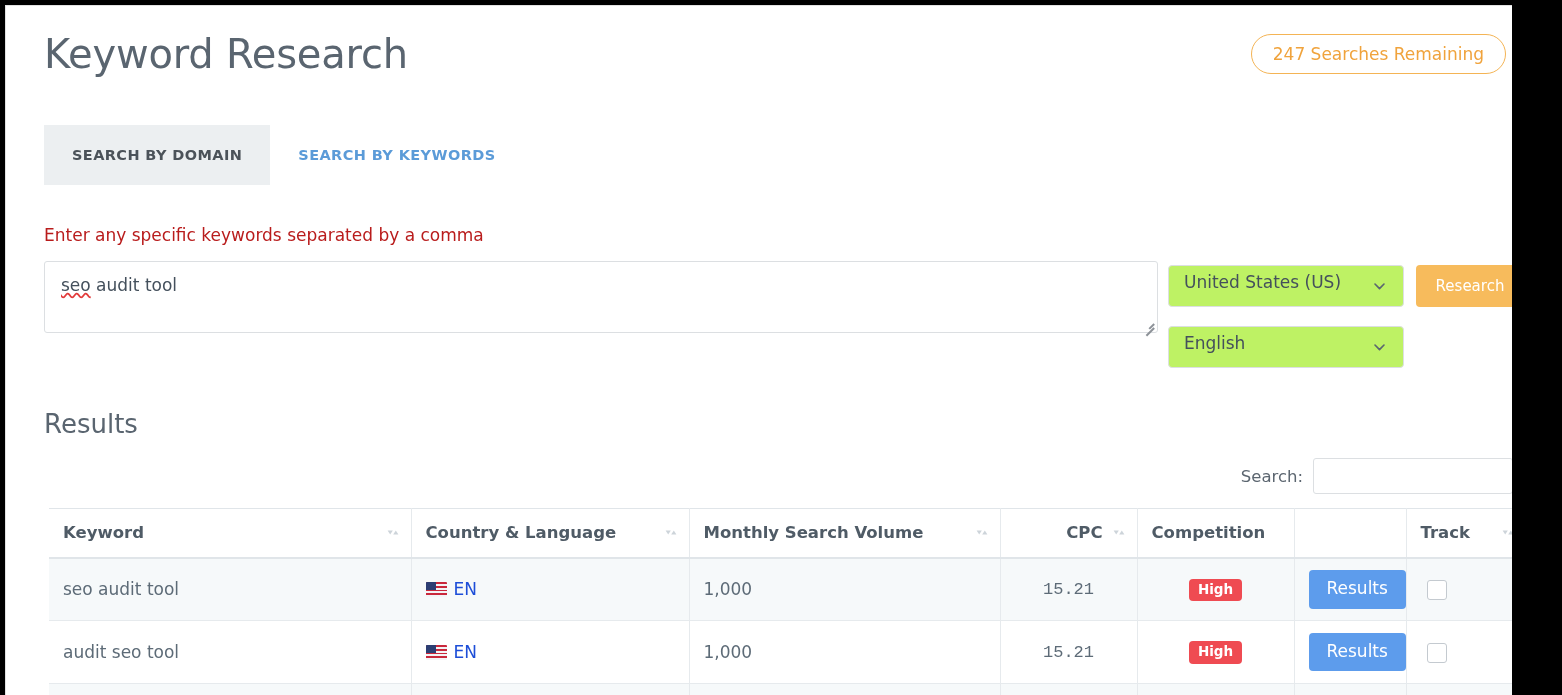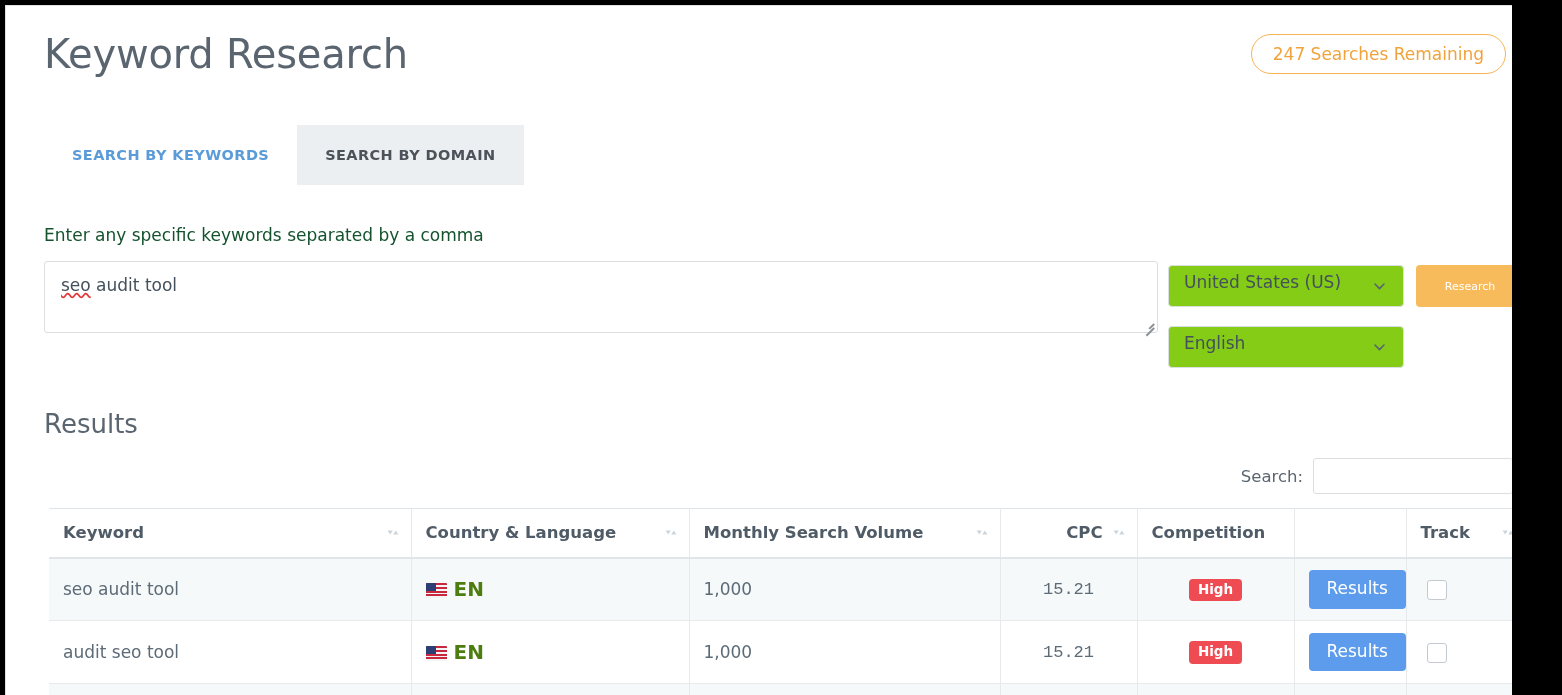--- a/index.html
+++ b/index.html
@@ -84,21 +84,21 @@
     cursor: pointer;
   }
   .tab.inactive { color: #5b9bd8; background: transparent; }
   .tab.active   { color: #4b5259; background: #eceff1; }
 
   
   .field-hint {
     position: absolute;
     left: 38px; top: 219px;
     font-size: 17px;
-    color: #14532d;
+    color: #b91c1c;
     white-space: nowrap;
   }
 
   .kw-textarea-wrap {
     position: absolute;
     left: 38px; top: 255px;
     width: 1114px; height: 72px;
   }
   .kw-textarea {
     width: 100%; height: 100%;
@@ -141,21 +141,21 @@
   }
   .resize-grip i:nth-child(1) { bottom: 2px;  width: 11px; }
   .resize-grip i:nth-child(2) { bottom: 6px;  width: 7px; }
 
   .sel {
     position: absolute;
     left: 1162px;
     width: 236px; height: 42px;
     border: 1px solid #dcdfe2;
     border-radius: 4px;
-    background: #84cc16;
+    background: #bef264;
     color: #44505c;
     font-family: "DejaVu Sans", "Liberation Sans", sans-serif;
     font-size: 17px;
     padding: 0 30px 8px 15px;
     appearance: none;
     -webkit-appearance: none;
     cursor: pointer;
   }
   #sel-country { top: 259px; }
   #sel-language { top: 320px; }
@@ -171,21 +171,21 @@
 
   .research-btn {
     position: absolute;
     left: 1410px; top: 259px;
     width: 108px; height: 42px;
     background: #f7bb5c;
     border: none;
     border-radius: 4px;
     color: #ffffff;
     font-family: "DejaVu Sans", "Liberation Sans", sans-serif;
-    font-size: 11px;
+    font-size: 15px;
     cursor: pointer;
   }
 
   
   .results-title {
     position: absolute;
     left: 38px; top: 403px;
     font-size: 26px;
     color: #5a6570;
     white-space: nowrap;
@@ -306,21 +306,21 @@
         #f3f4f6 1.9px, #f3f4f6 3.8px
       );
   }
   .flag::after {
     content: "";
     position: absolute;
     left: 0; top: 0;
     width: 10px; height: 8px;
     background: #2c3e73;
   }
-  .lang { color: #4d7c0f; font-size: 20px; font-weight: bold; }
+  .lang { color: #1d4ed8; font-size: 17px; }
 
   .badge-comp {
     display: inline-block;
     min-width: 50px;
     padding: 4px 9px 5px 9px;
     border-radius: 4px;
     color: #ffffff;
     font-size: 13.5px;
     font-weight: 700;
     text-align: center;
@@ -353,22 +353,22 @@
 <body>
 
 <div id="viewport">
   <div id="frame-inner">
     <div id="page">
 
       <div class="page-title">Keyword Research</div>
       <div class="quota-badge">247 Searches Remaining</div>
 
       <div class="tabs">
+        <div class="tab active">SEARCH BY DOMAIN</div>
         <div class="tab inactive">SEARCH BY KEYWORDS</div>
-        <div class="tab active">SEARCH BY DOMAIN</div>
       </div>
 
       <div class="field-hint">Enter any specific keywords separated by a comma</div>
 
       <div class="kw-textarea-wrap">
         <textarea class="kw-textarea" spellcheck="false" placeholder="" style=""></textarea>
         <div class="kw-value"><span class="spell">seo</span><span> audit tool</span></div>
         <div class="resize-grip">
             <i></i>
             <i></i>

